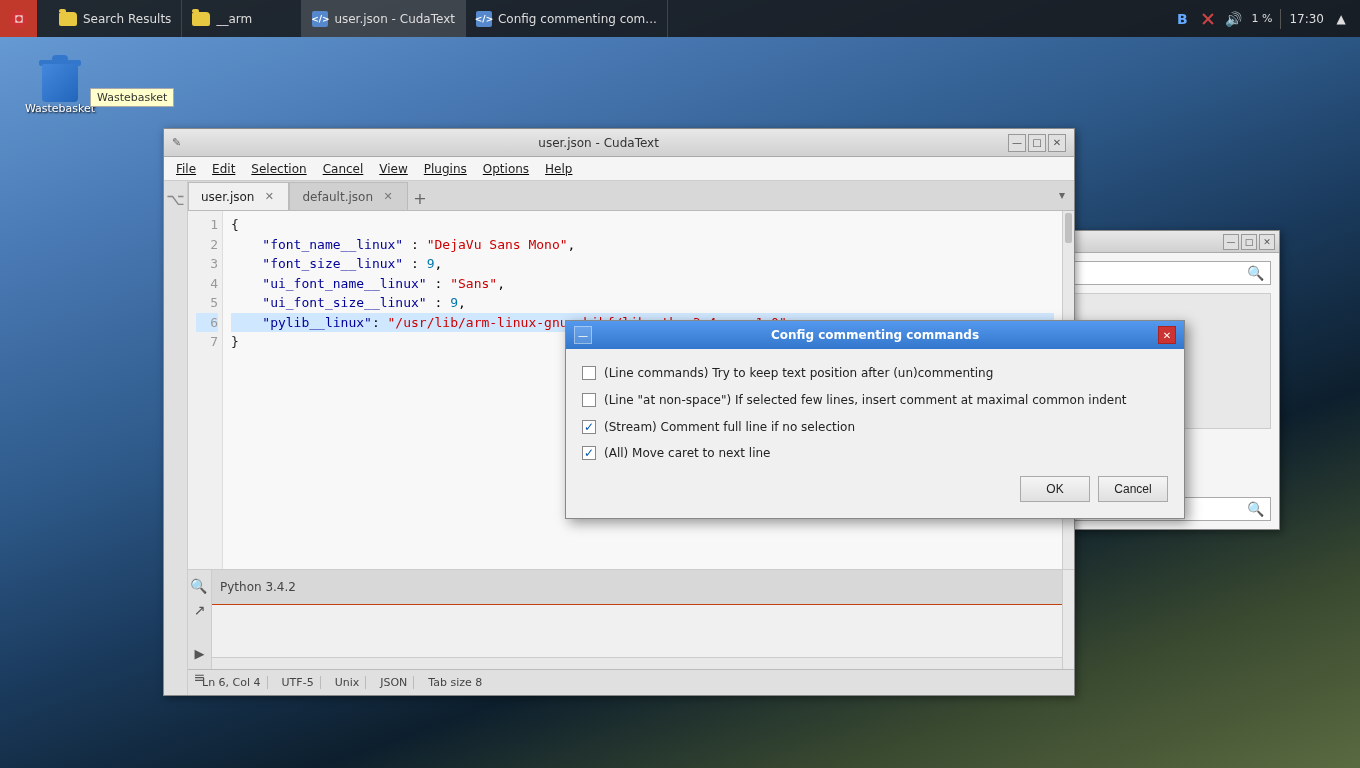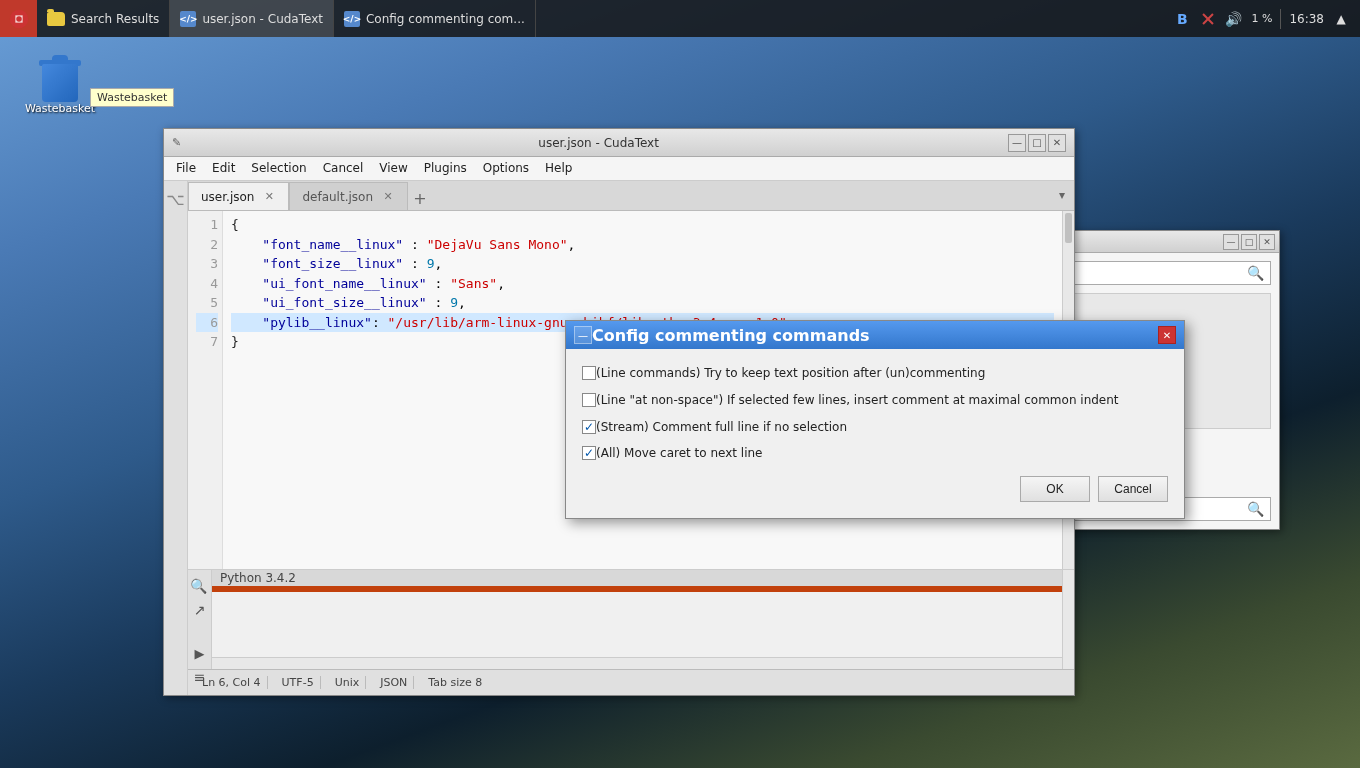--- a/index.html
+++ b/index.html
@@ -47,20 +47,21 @@
     .taskbar-start svg {
       width: 22px;
       height: 22px;
     }
 
     .taskbar-tabs {
       display: flex;
       align-items: flex-end;
       height: 100%;
       flex: 1;
+      margin-left: 12px;
     }
 
     .taskbar-tab {
       display: flex;
       align-items: center;
       height: 37px;
       padding: 0 10px;
       border-right: 1px solid #444;
       cursor: pointer;
       color: #ddd;
@@ -235,22 +236,23 @@
       cursor: pointer;
       font-size: 10px;
       color: #555;
     }
 
     .menubar {
       height: 24px;
       background: #f5f5f5;
       border-bottom: 1px solid #ccc;
       display: flex;
-      align-items: flex-end;
+      align-items: center;
       padding: 0 4px;
+      text-decoration: underline;
     }
 
     .menu-item {
       padding: 0 8px;
       height: 24px;
       display: flex;
       align-items: center;
       cursor: pointer;
       font-size: 12px;
       color: #222;
@@ -514,22 +516,23 @@
       height: 28px;
       background: linear-gradient(180deg, #5599ee, #3377cc);
       display: flex;
       align-items: center;
       padding: 0 8px;
       color: white;
     }
 
     .dialog-title {
       flex: 1;
-      font-size: 16px;
+      font-size: 12px;
       font-weight: bold;
+      text-align: center;
     }
 
     .dialog-controls {
       display: flex;
       gap: 2px;
     }
 
     .dlg-btn {
       width: 18px;
       height: 18px;
@@ -552,20 +555,21 @@
       padding: 16px;
       display: flex;
       flex-direction: column;
       gap: 10px;
       background: #f0f0f0;
     }
 
     .dialog-checkbox-row {
       display: flex;
       align-items: flex-start;
+      gap: 8px;
     }
 
     .dialog-checkbox {
       width: 14px;
       height: 14px;
       border: 1px solid #888;
       background: white;
       flex-shrink: 0;
       margin-top: 1px;
       display: flex;
@@ -659,20 +663,24 @@
         <path d="M8 8 L16 8 L16 16 L8 16 Z" fill="white" opacity="0.8"></path>
         <circle cx="12" cy="12" r="3" fill="#cc3333"></circle>
       </svg>
     </div>
 
     <div class="taskbar-tabs">
       <div class="taskbar-tab">
         <div class="tab-icon-folder"></div>
         <span>Search Results</span>
       </div>
+      <div class="taskbar-tab">
+        <div class="tab-icon-folder"></div>
+        <span>__arm</span>
+      </div>
       <div class="taskbar-tab active">
         <div class="tab-icon-code">&lt;/&gt;</div>
         <span>user.json - CudaText</span>
       </div>
       <div class="taskbar-tab">
         <div class="tab-icon-code">&lt;/&gt;</div>
         <span>Config commenting com...</span>
       </div>
     </div>
 
@@ -687,21 +695,21 @@
         </svg>
       </div>
 
       <div class="tray-icon" style="font-size:14px;">🔊</div>
 
       <div class="battery-icon">
         <span>1 %</span>
       </div>
       <div class="tray-sep"></div>
 
-      <div class="tray-time">16:38</div>
+      <div class="tray-time">17:30</div>
 
       <div class="tray-icon" style="font-size:12px;">▲</div>
     </div>
   </div>
 
   <div class="desktop-icon" style="top: 50px; left: 20px;">
     <div class="trash-icon">
       <div class="trash-handle"></div>
       <div class="trash-lid"></div>
       <div class="trash-body"></div>
@@ -804,21 +812,21 @@
 
         <div class="bottom-panel">
 
           <div style="position:absolute; left:0; top:0; bottom:0; width:24px; background:#e0e0e0; border-right:1px solid #ccc; display:flex; flex-direction:column; align-items:center; padding:8px 0; gap:8px;">
             <div style="font-size:14px; color:#555; cursor:pointer;">🔍</div>
             <div style="font-size:14px; color:#555; cursor:pointer;">↗</div>
             <div style="font-size:13px; color:#555; cursor:pointer; margin-top:20px;">▶</div>
             <div style="font-size:14px; color:#555; cursor:pointer;">≡</div>
             <div style="font-size:14px; color:#555; cursor:pointer;">✓</div>
           </div>
-          <div style="margin-left:24px; height:22px; background:#d8d8d8; border-bottom:6px solid #c2410c; display:flex; align-items:center; padding:0 8px; font-size:12px; color:#444;">
+          <div style="margin-left:24px; height:35px; background:#d8d8d8; border-bottom:1px solid #c2410c; display:flex; align-items:center; padding:0 8px; font-size:12px; color:#444;">
             <span>Python 3.4.2</span>
           </div>
           <div style="position:absolute; right:0; top:0; bottom:0; width:12px; background:#e8e8e8; border-left:1px solid #ccc;"></div>
           <div style="position:absolute; right:12px; bottom:0; left:24px; height:12px; background:#e8e8e8; border-top:1px solid #ccc;"></div>
         </div>
 
         <div class="bottom-toolbar">
           <span>Ln 6, Col 4</span>
           <span>UTF-5</span>
           <span>Unix</span>

